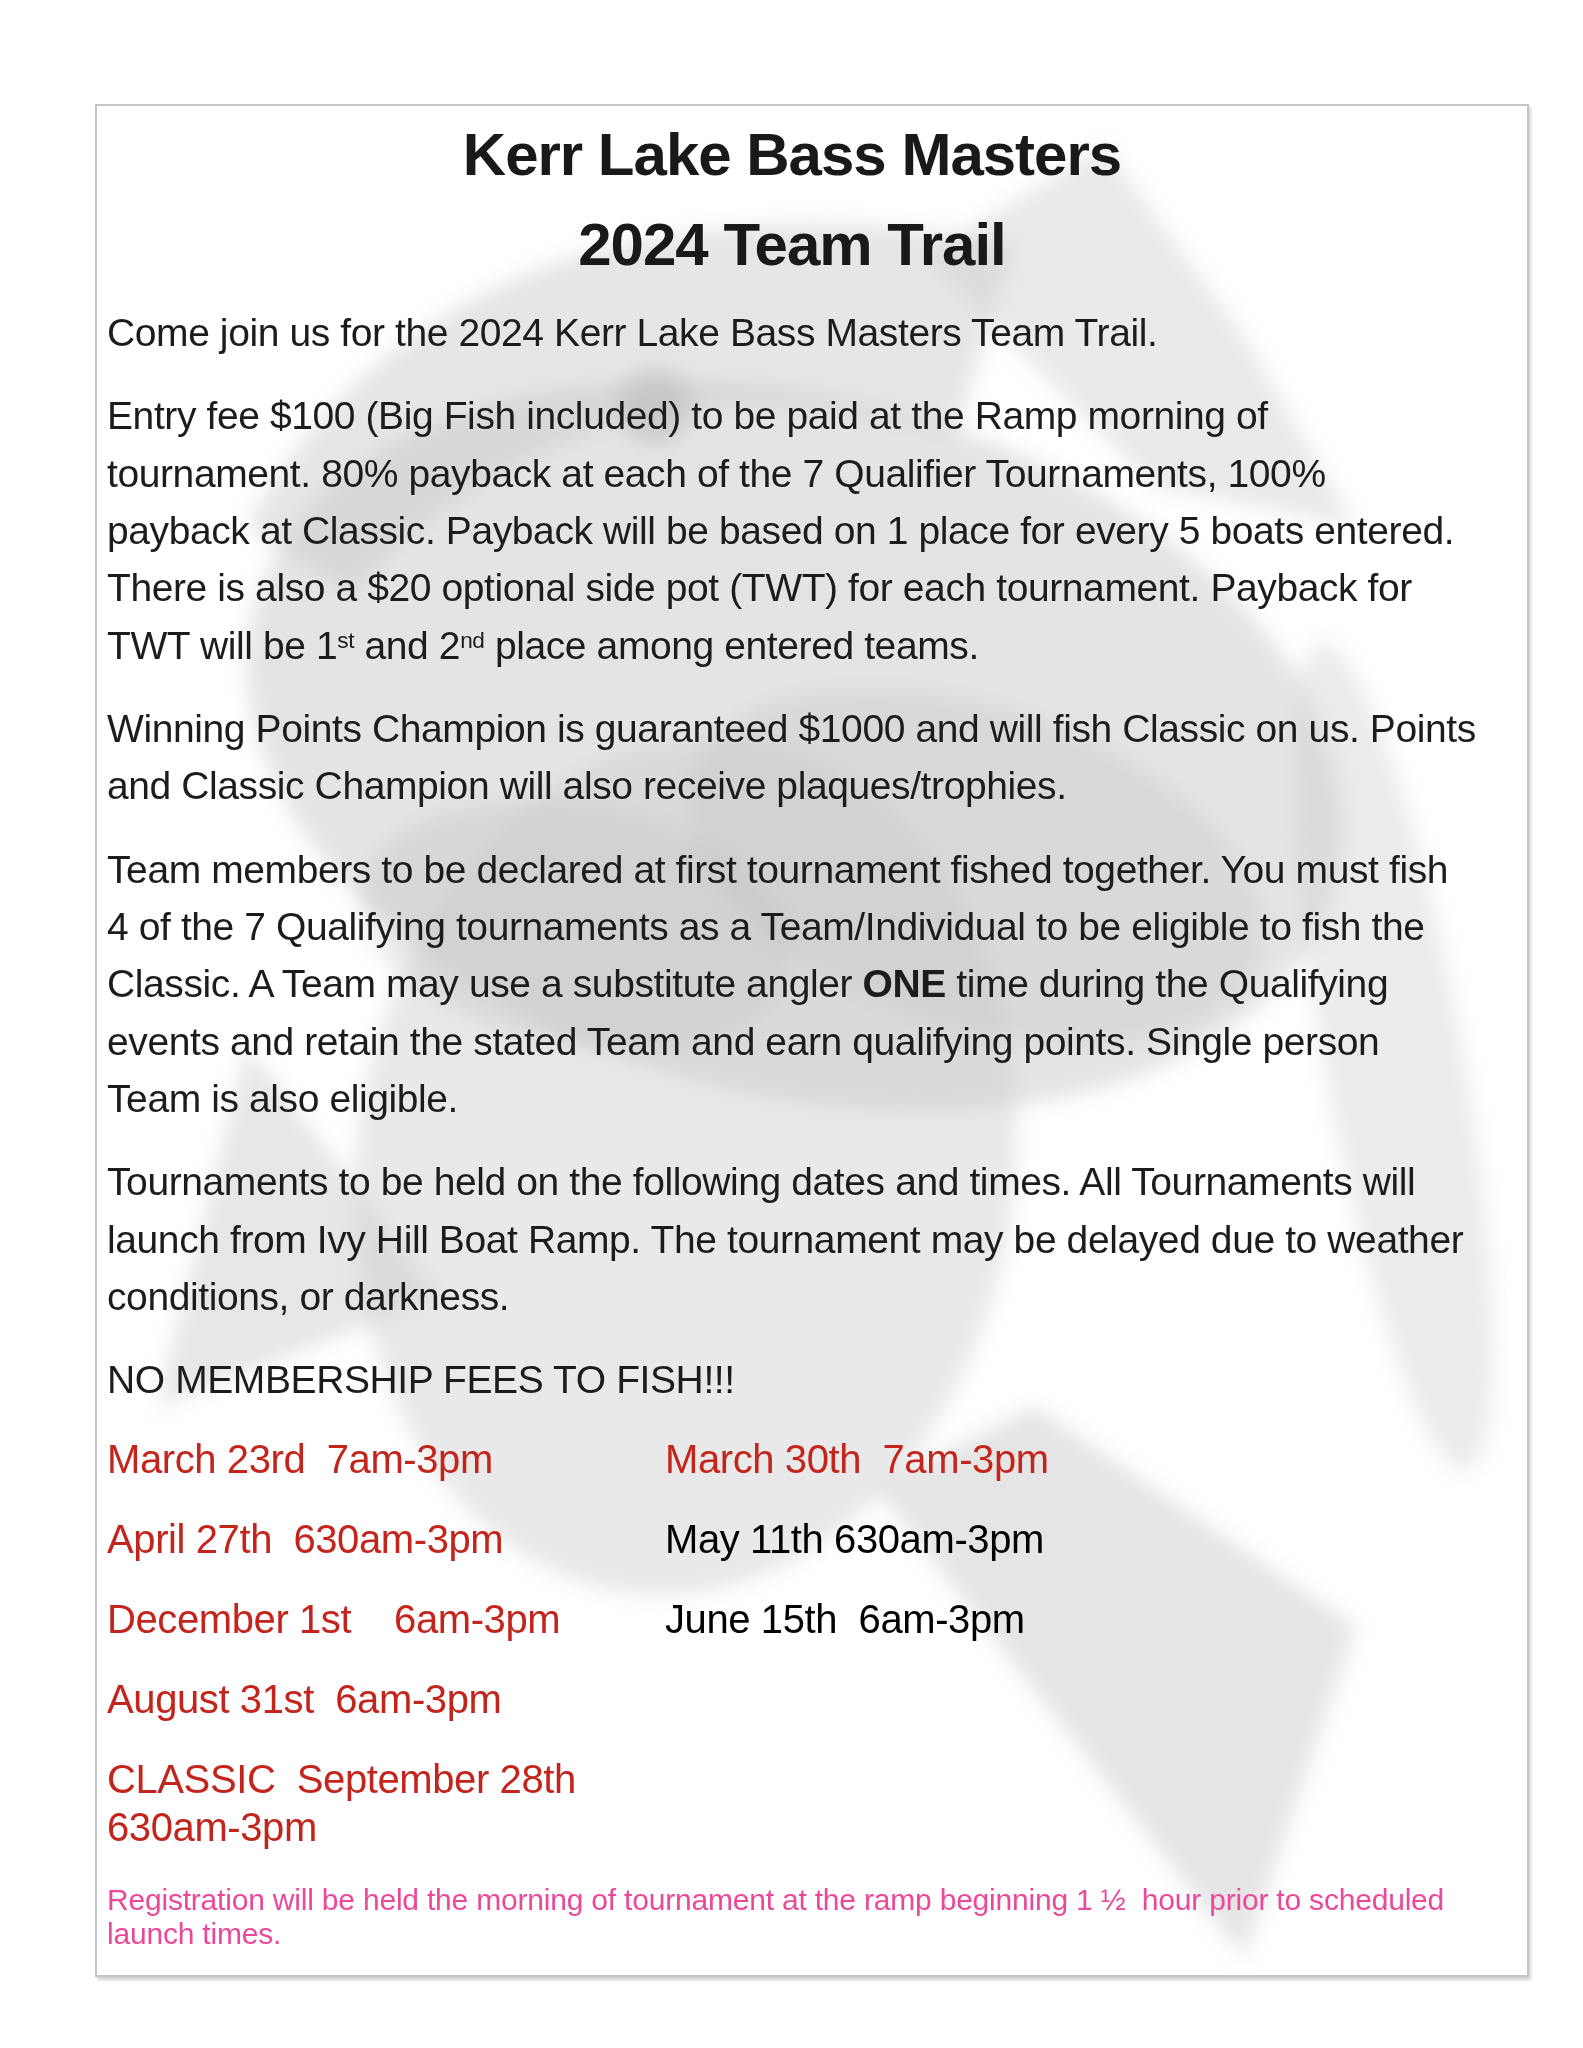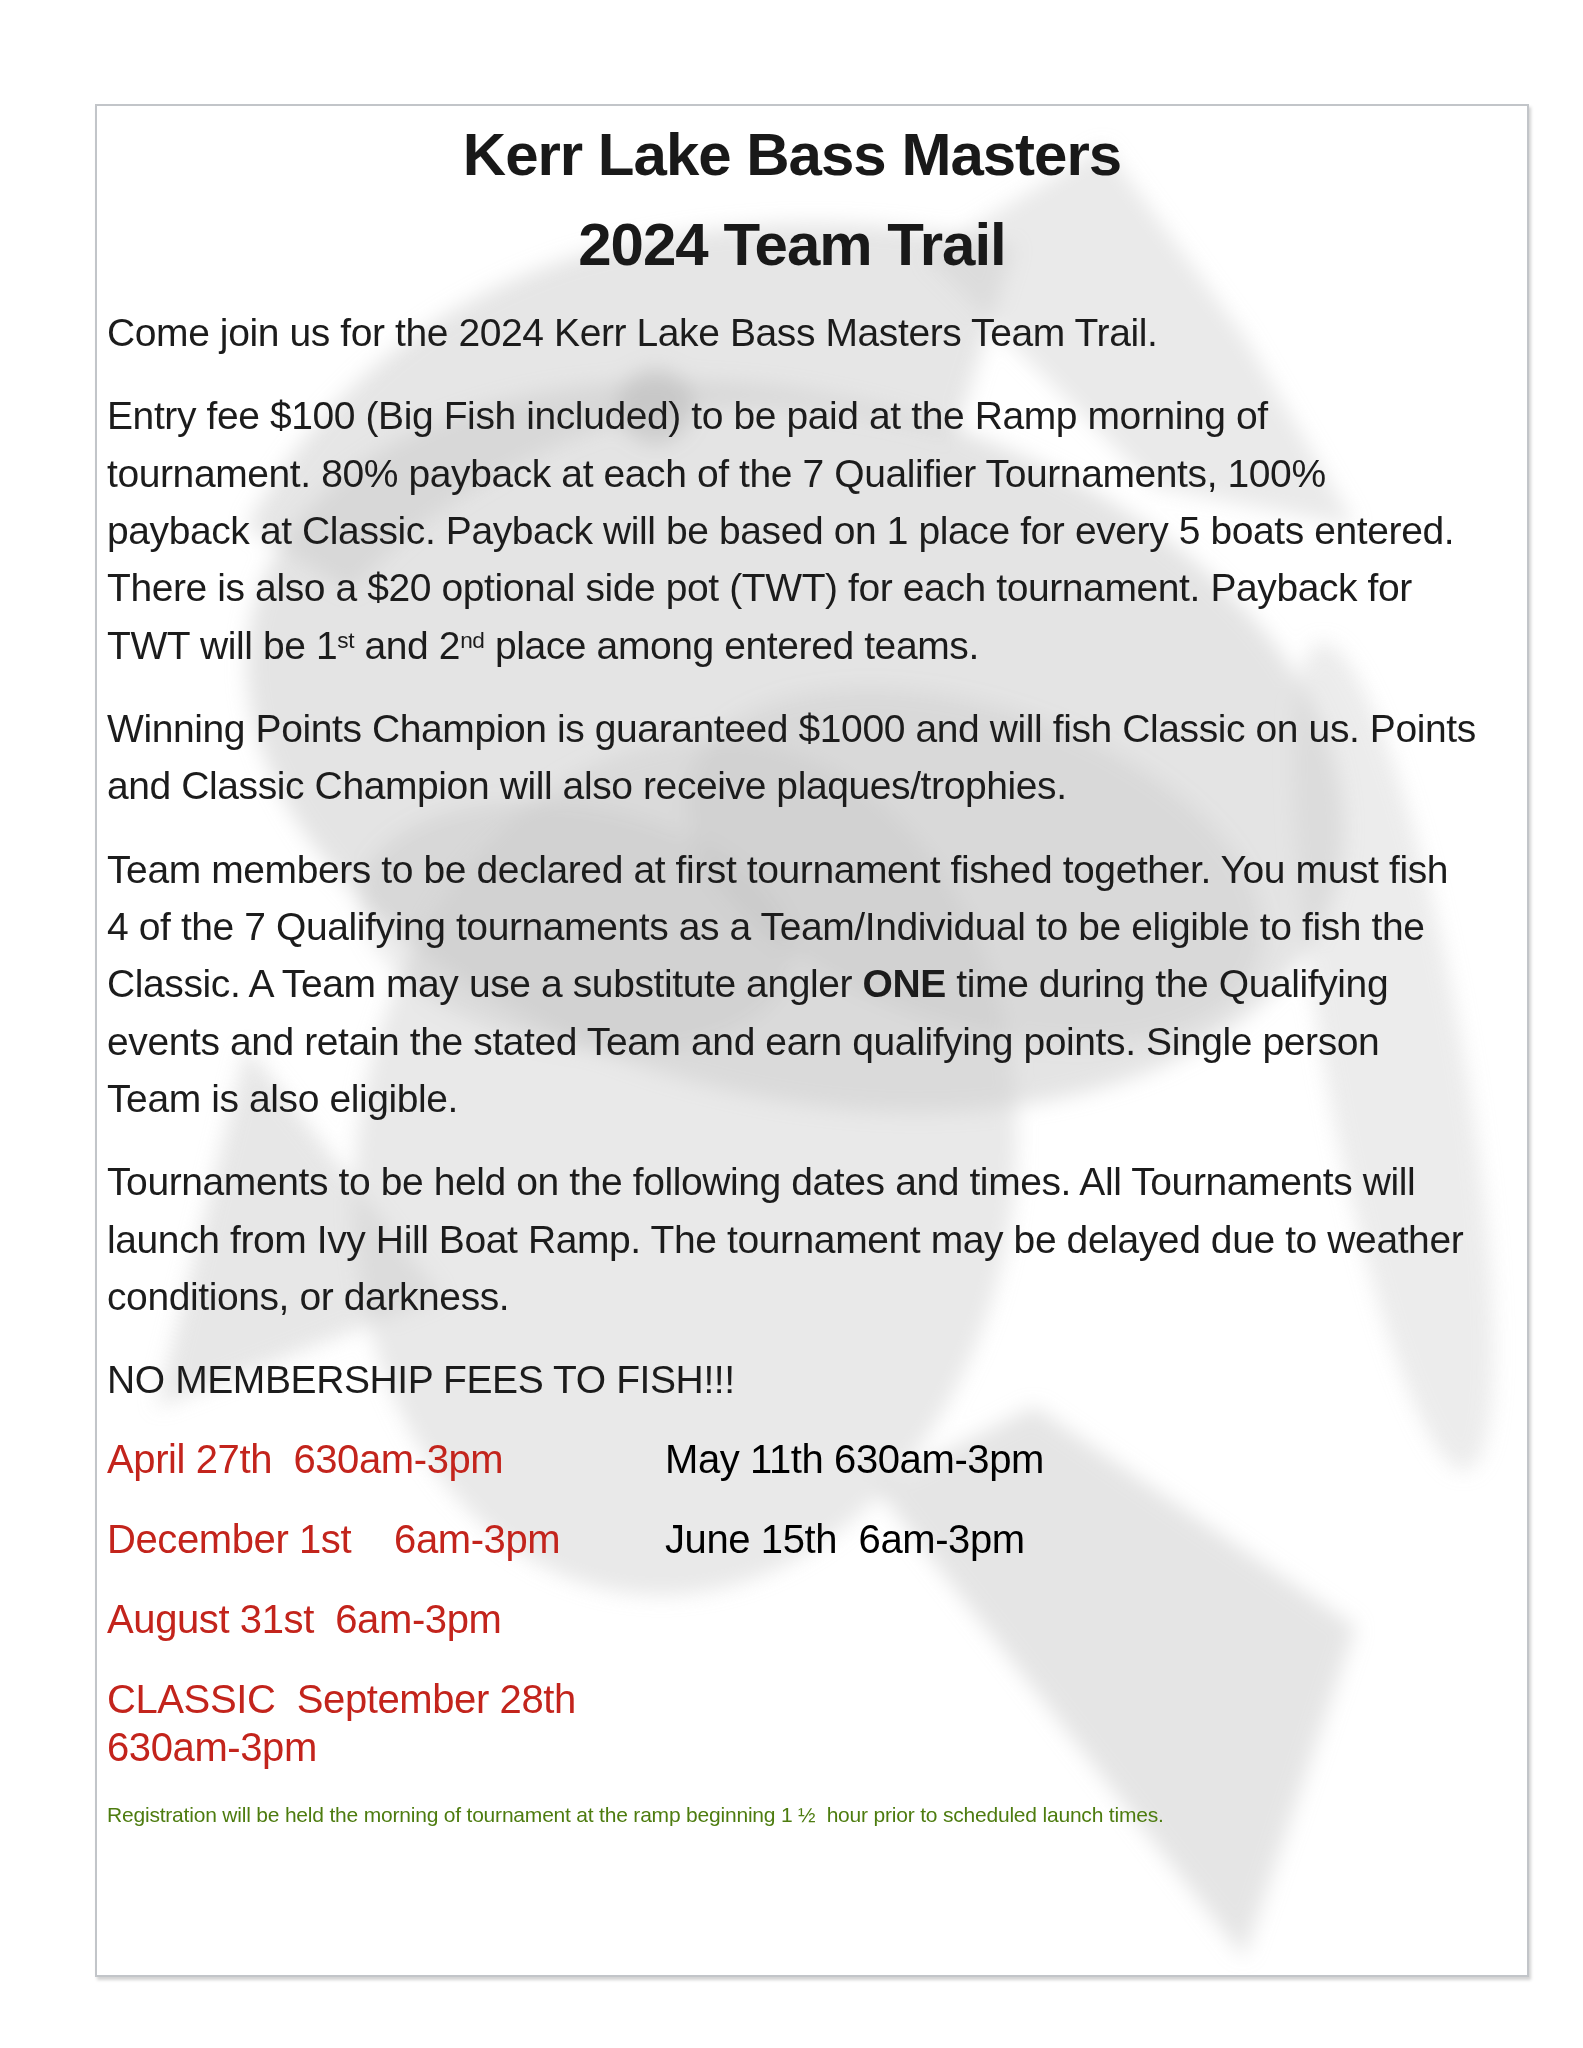--- a/index.html
+++ b/index.html
@@ -55,22 +55,22 @@
     grid-template-columns:558px 1fr;
     margin:0 0 32px 0;
     font-size:40px;
     line-height:1.2;
     letter-spacing:-0.4px;
     white-space:pre-wrap;
   }
   .date-row .cell{display:block;}
   .footer-note{
     margin:6px 0 0 0;
-    font-size:21px;
-    color:#4d7c0f;
+    font-size:30px;
+    color:#ec4899;
     white-space:pre-wrap;
     letter-spacing:-0.2px;
   }
 </style>
 </head>
 <body>
 
 <div class="doc">
 
   <svg class="watermark" viewBox="0 0 1434 1868" preserveAspectRatio="none" aria-hidden="true">
@@ -106,20 +106,24 @@
 
     <p class="body">Winning Points Champion is guaranteed $1000 and will fish Classic on us. Points and Classic Champion will also receive plaques/trophies.</p>
 
     <p class="body"><span>Team members to be declared at first tournament fished together. You must fish 4 of the 7 Qualifying tournaments as a Team/Individual to be eligible to fish the Classic. A Team may use a substitute angler </span><span class="bold">ONE</span><span> time during the Qualifying events and retain the stated Team and earn qualifying points. Single person Team is also eligible.</span></p>
 
     <p class="body">Tournaments to be held on the following dates and times. All Tournaments will launch from Ivy Hill Boat Ramp. The tournament may be delayed due to weather conditions, or darkness.</p>
 
     <p class="body">NO MEMBERSHIP FEES TO FISH!!!</p>
 
     <div class="date-row">
+      <span class="cell" style="color: rgb(195, 36, 28);">March 23rd  7am-3pm</span>
+      <span class="cell" style="color: rgb(195, 36, 28);">March 30th  7am-3pm</span>
+    </div>
+    <div class="date-row">
       <span class="cell" style="color: rgb(195, 36, 28);">April 27th  630am-3pm</span>
       <span class="cell" style="color: #000000;">May 11th 630am-3pm</span>
     </div>
     <div class="date-row">
       <span class="cell" style="color: rgb(195, 36, 28);">December 1st    6am-3pm</span>
       <span class="cell" style="color: #000000;">June 15th  6am-3pm</span>
     </div>
     <div class="date-row">
       <span class="cell" style="color: rgb(195, 36, 28);">August 31st  6am-3pm</span>
       <span class="cell" style="color: rgb(195, 36, 28);"></span>

